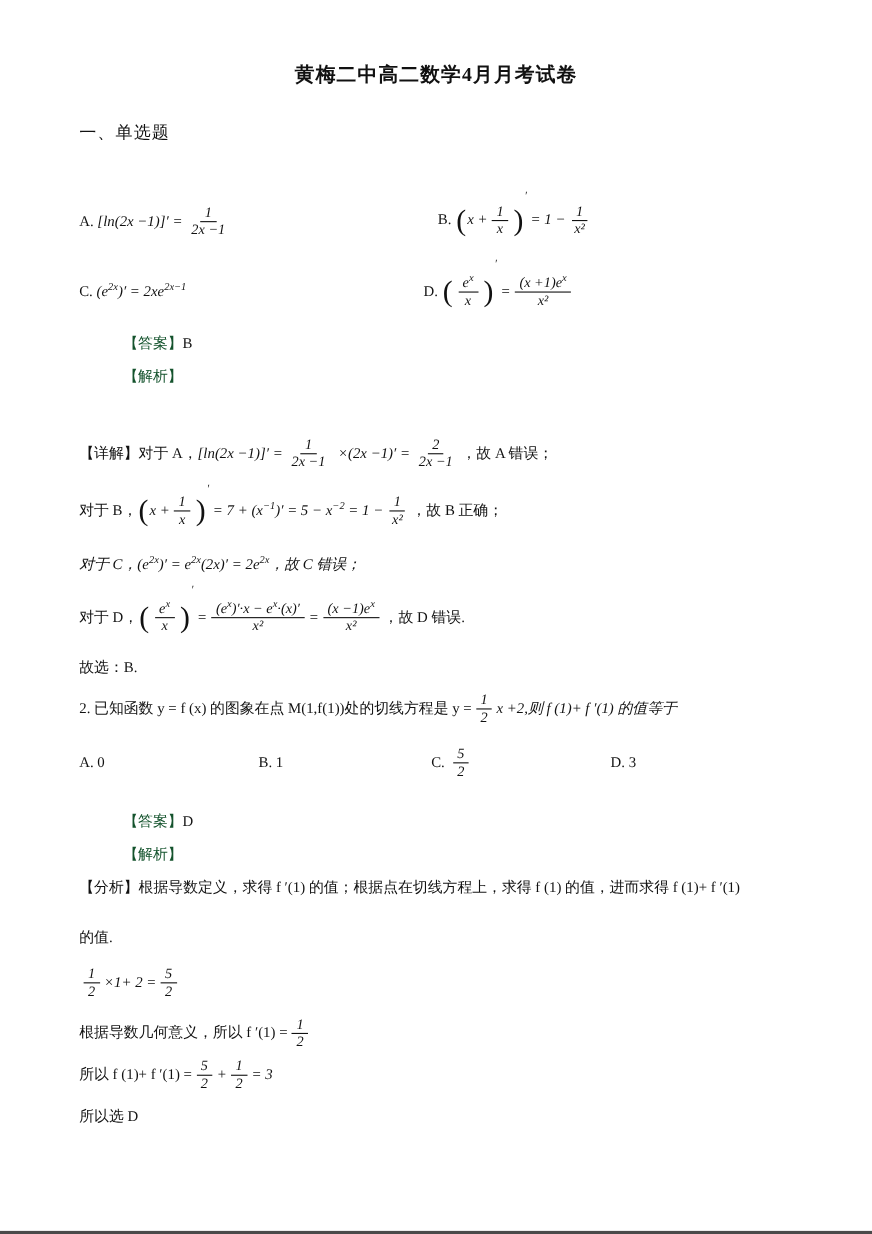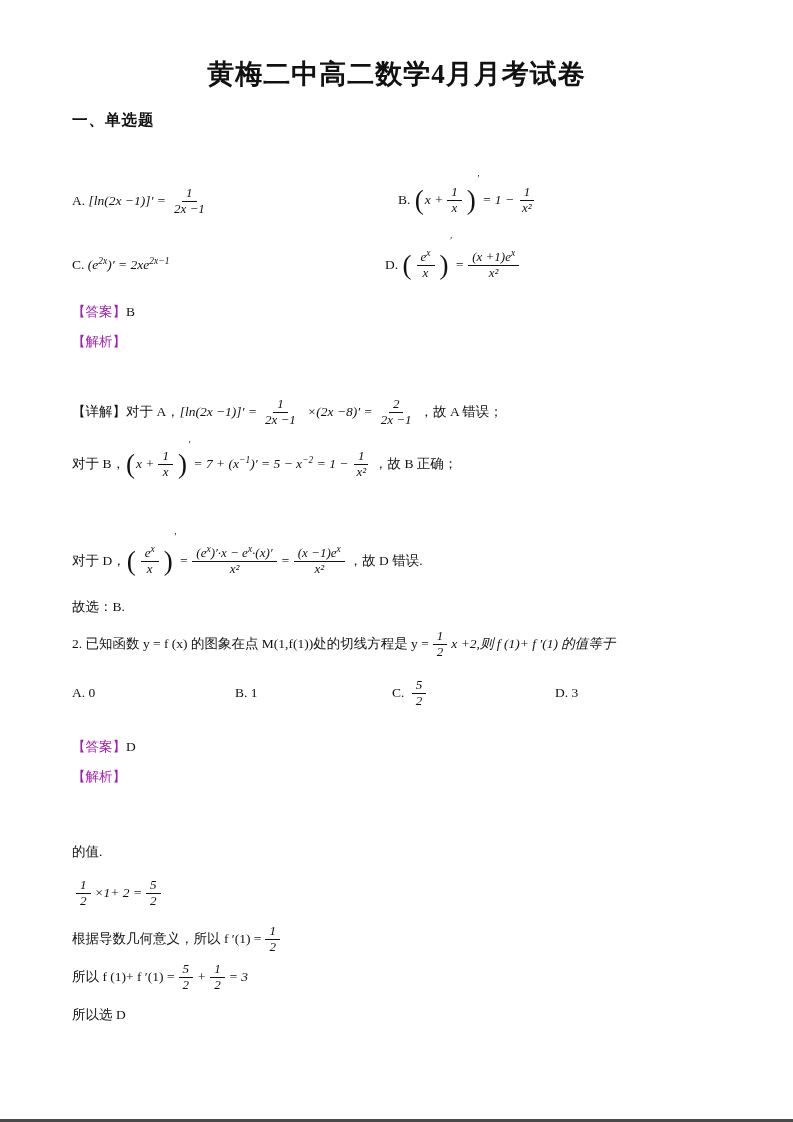--- a/index.html
+++ b/index.html
@@ -7,36 +7,36 @@
     position:relative;
     width:793px;height:1122px;
     margin:0 auto;
     background:#ffffff;
     font-family:"Liberation Serif","DejaVu Serif",serif;
     color:#111;
     overflow:hidden;
   }
   .title{
     position:absolute;top:56px;left:0;width:100%;
-    text-align:center;font-size:27px;font-weight:bold;
+    text-align:center;font-size:18px;font-weight:bold;
     letter-spacing:1px;
   }
   .sec{
     position:absolute;left:72px;top:110px;
-    font-size:15.5px;font-weight:bold;letter-spacing:1px;
+    font-size:15.5px;font-weight:normal;letter-spacing:1px;
   }
   .ln{
     position:absolute;left:72px;
     display:flex;align-items:center;
     font-size:13.5px;white-space:pre;
   }
   .opt{position:absolute;display:flex;align-items:center;font-size:13.5px;white-space:pre;}
   .m{font-style:italic;}
   .lbl{font-style:normal;}
-  .blue{color:#a21caf;}
+  .blue{color:#14532d;margin-left:40px;}
   sup{font-size:9.5px;font-style:italic;line-height:0;}
   .frac{
     display:inline-flex;flex-direction:column;align-items:center;
     vertical-align:middle;margin:0 4px;line-height:1.15;
     font-size:13px;font-style:italic;
   }
   .frac .num{padding:0 4px;border-bottom:1px solid #111;}
   .frac .den{padding:0 4px;font-style:italic;}
   .bp{font-size:200%;font-weight:400;font-style:normal;line-height:0.9;margin:0 1px;}
   .pr{font-size:10px;font-style:italic;align-self:flex-start;line-height:1;margin-top:2px;}
@@ -87,37 +87,40 @@
     <span>B</span>
   </div>
   <div class="ln" style="top:333px">
     <span class="blue">【解析】</span>
   </div>
 
   <div class="ln" style="top:392px;height:40px">
     <span>【详解】对于 A，</span>
     <span class="m">[ln(2x −1)]′ =</span>
     <span class="frac"><span class="num">1</span><span class="den">2x −1</span></span>
-    <span class="m"> ×(2x −8)′ =</span>
+    <span class="m"> ×(2x −1)′ =</span>
     <span class="frac"><span class="num">2</span><span class="den">2x −1</span></span>
     <span>，故 A 错误；</span>
   </div>
 
   <div class="ln" style="top:438px;height:52px">
     <span>对于 B，</span>
     <span class="bp">(</span>
     <span class="m">x +</span>
     <span class="frac"><span class="num">1</span><span class="den">x</span></span>
     <span class="bp">)</span>
     <span class="pr">′</span>
     <span class="m"><span> = 7 + (x</span><sup>−1</sup><span>)′ = 5 − x</span><sup>−2</sup><span> = 1 −</span></span>
     <span class="frac"><span class="num">1</span><span class="den">x²</span></span>
     <span>，故 B 正确；</span>
   </div>
 
+  <div class="ln" style="top:500px;height:26px">
+    <span class="m"><span>对于 C，(e</span><sup>2x</sup><span>)′ = e</span><sup>2x</sup><span>(2x)′ = 2e</span><sup>2x</sup><span>，故 C 错误；</span></span>
+  </div>
 
   <div class="ln" style="top:530px;height:62px">
     <span>对于 D，</span>
     <span class="bp">(</span>
     <span class="frac"><span class="num"><span>e</span><sup>x</sup></span><span class="den">x</span></span>
     <span class="bp">)</span>
     <span class="pr">′</span>
     <span class="m"> =</span>
     <span class="frac"><span class="num"><span>(e</span><sup>x</sup><span>)′·x − e</span><sup>x</sup><span>·(x)′</span></span><span class="den">x²</span></span>
     <span class="m">=</span>
@@ -141,20 +144,21 @@
   </div>
   <div class="opt" style="left:555px;top:670px;height:46px">D. 3</div>
 
   <div class="ln" style="top:738px">
     <span class="blue">【答案】</span>
     <span>D</span>
   </div>
   <div class="ln" style="top:768px">
     <span class="blue">【解析】</span>
   </div>
+  <div class="ln" style="top:798px">【分析】根据导数定义，求得 f ′(1) 的值；根据点在切线方程上，求得 f (1) 的值，进而求得 f (1)+ f ′(1)</div>
   <div class="ln" style="top:843px">的值.</div>
 
   <div class="ln" style="top:872px;height:42px">
     <span class="frac"><span class="num">1</span><span class="den">2</span></span>
     <span class="m">×1+ 2 =</span>
     <span class="frac"><span class="num">5</span><span class="den">2</span></span>
   </div>
   <div class="ln" style="top:918px;height:42px">
     <span>根据导数几何意义，所以 f ′(1) =</span>
     <span class="frac"><span class="num">1</span><span class="den">2</span></span>

